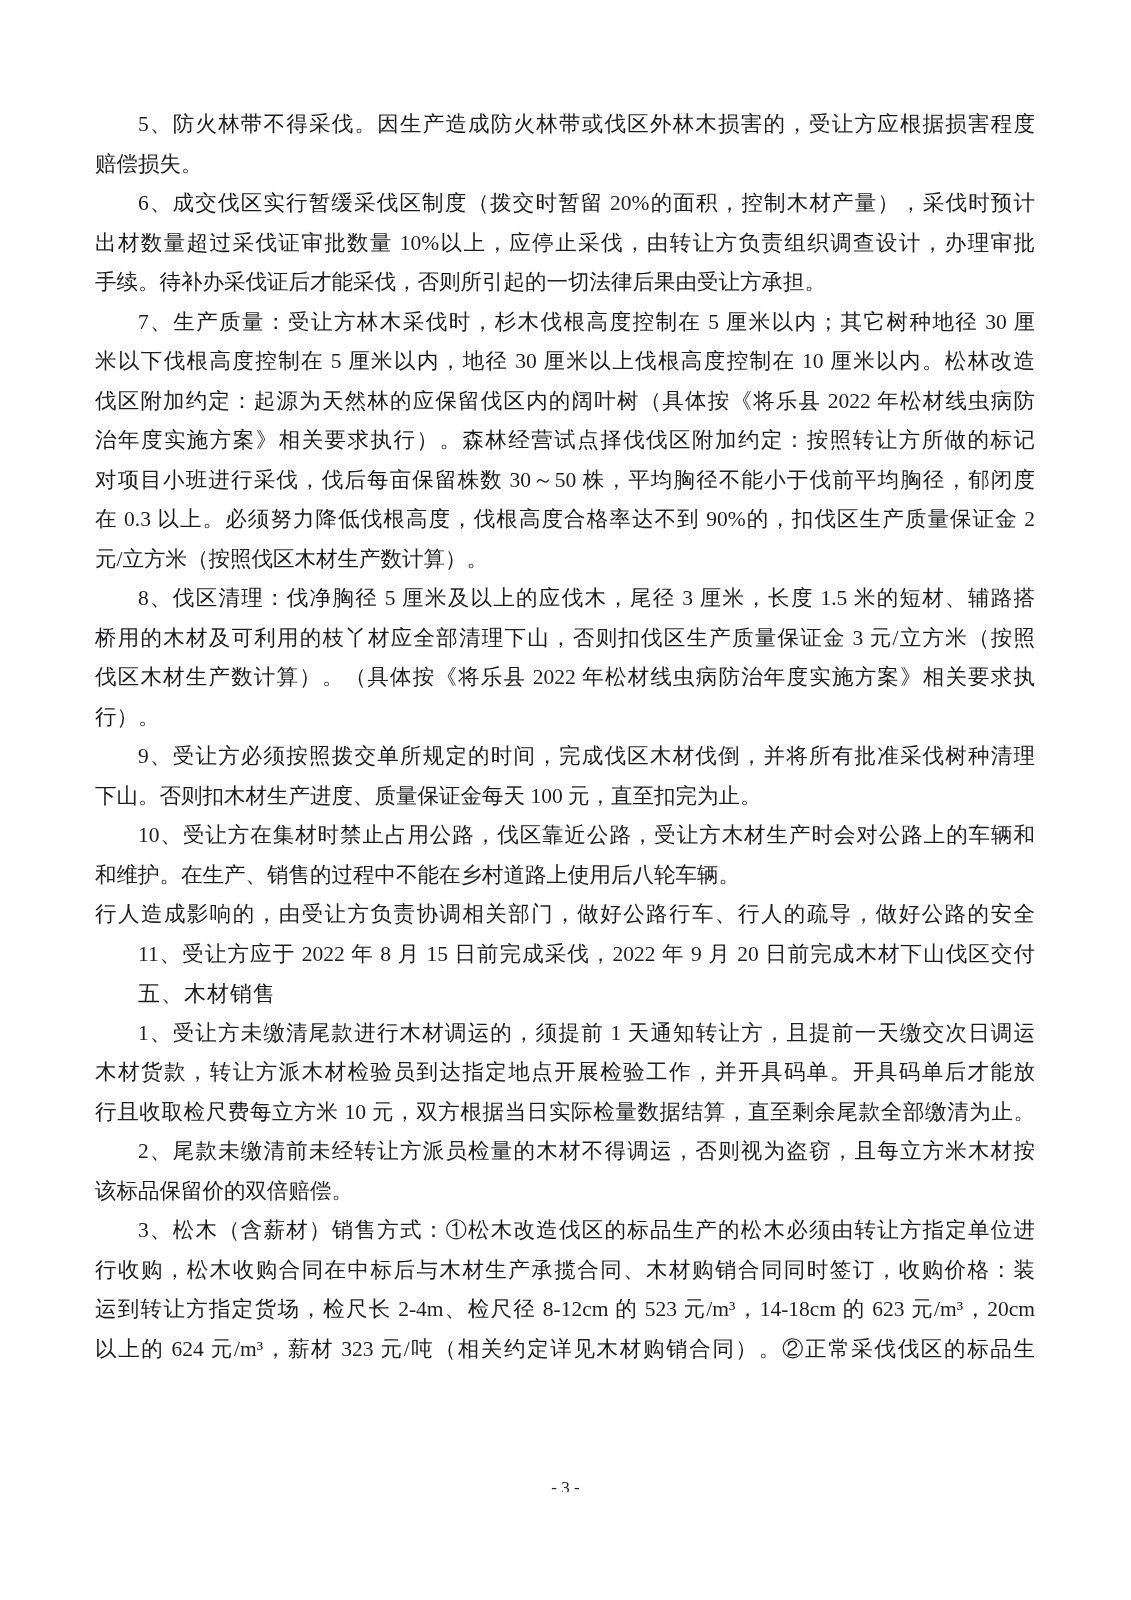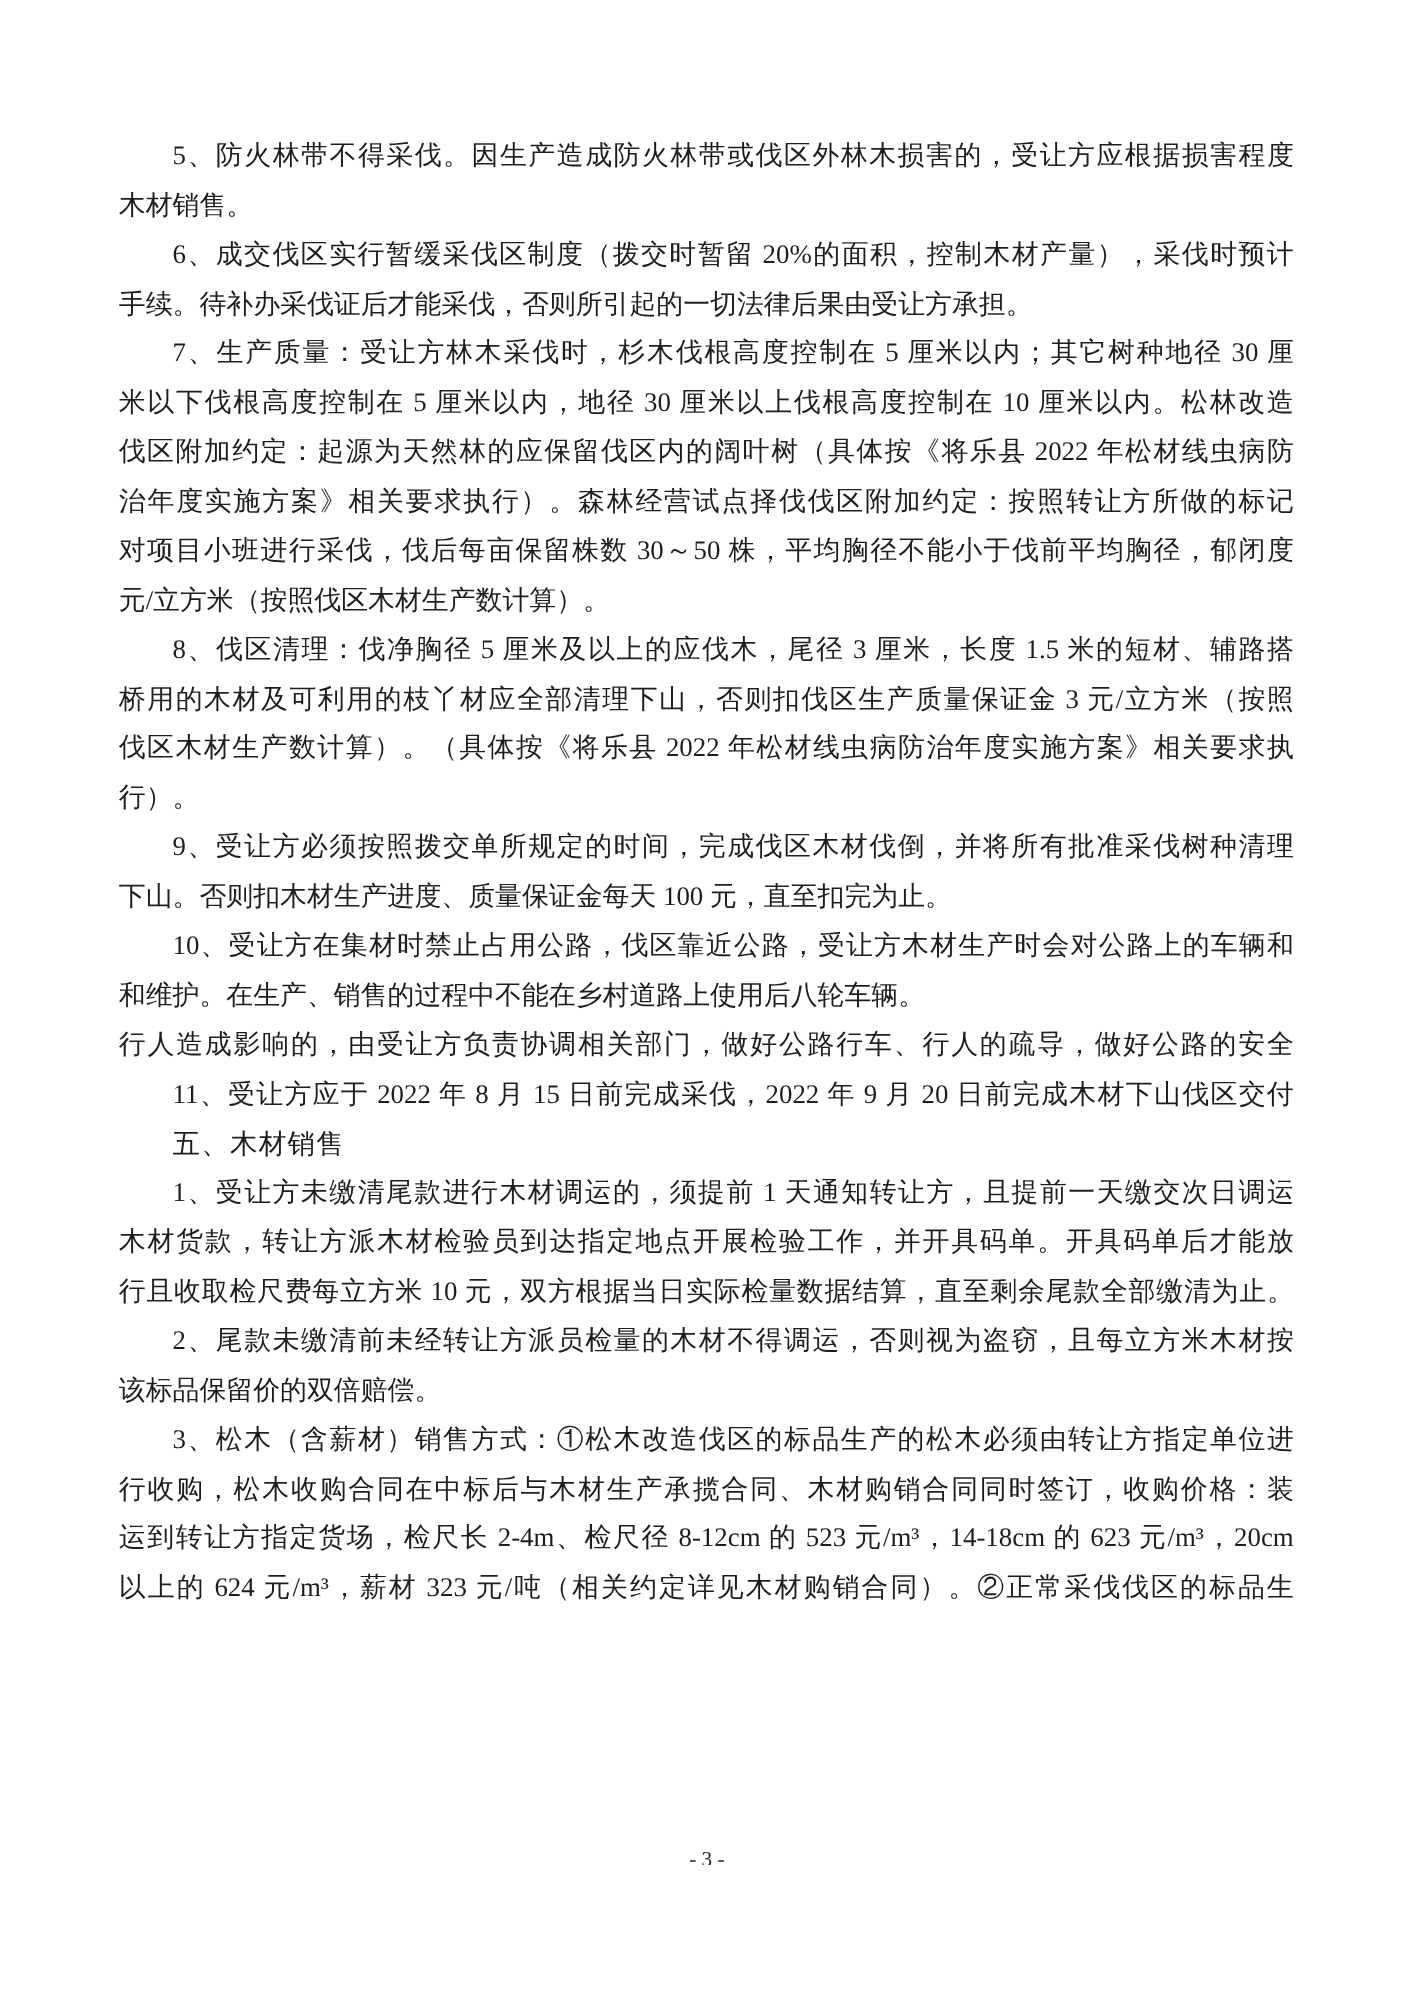--- a/index.html
+++ b/index.html
@@ -56,32 +56,34 @@
     font-family: "Liberation Serif", "DejaVu Serif", serif;
   }
 </style>
 </head>
 <body>
 
 <div class="page">
   <div class="doc">
       <div class="para">
         <div class="line ind"><span class="run">5、防火林带不得采伐。因生产造成防火林带或伐区外林木损害的，受让方应根据损害程度</span></div>
-        <div class="line end"><span class="run">木材销售。</span></div>
+        <div class="line end"><span class="run">赔偿损失。</span></div>
       </div>
       <div class="para">
         <div class="line ind"><span class="run">6、成交伐区实行暂缓采伐区制度（拨交时暂留 20%的面积，控制木材产量），采伐时预计</span></div>
+        <div class="line"><span class="run">出材数量超过采伐证审批数量 10%以上，应停止采伐，由转让方负责组织调查设计，办理审批</span></div>
         <div class="line end"><span class="run">手续。待补办采伐证后才能采伐，否则所引起的一切法律后果由受让方承担。</span></div>
       </div>
       <div class="para">
         <div class="line ind"><span class="run">7、生产质量：受让方林木采伐时，杉木伐根高度控制在 5 厘米以内；其它树种地径 30 厘</span></div>
         <div class="line"><span class="run">米以下伐根高度控制在 5 厘米以内，地径 30 厘米以上伐根高度控制在 10 厘米以内。松林改造</span></div>
         <div class="line"><span class="run">伐区附加约定：起源为天然林的应保留伐区内的阔叶树（具体按《将乐县 2022 年松材线虫病防</span></div>
         <div class="line"><span class="run">治年度实施方案》相关要求执行）。森林经营试点择伐伐区附加约定：按照转让方所做的标记</span></div>
         <div class="line"><span class="run">对项目小班进行采伐，伐后每亩保留株数 30～50 株，平均胸径不能小于伐前平均胸径，郁闭度</span></div>
+        <div class="line"><span class="run">在 0.3 以上。必须努力降低伐根高度，伐根高度合格率达不到 90%的，扣伐区生产质量保证金 2</span></div>
         <div class="line end"><span class="run">元/立方米（按照伐区木材生产数计算）。</span></div>
       </div>
       <div class="para">
         <div class="line ind"><span class="run">8、伐区清理：伐净胸径 5 厘米及以上的应伐木，尾径 3 厘米，长度 1.5 米的短材、辅路搭</span></div>
         <div class="line"><span class="run">桥用的木材及可利用的枝丫材应全部清理下山，否则扣伐区生产质量保证金 3 元/立方米（按照</span></div>
         <div class="line"><span class="run">伐区木材生产数计算）。（具体按《将乐县 2022 年松材线虫病防治年度实施方案》相关要求执</span></div>
         <div class="line end"><span class="run">行）。</span></div>
       </div>
       <div class="para">
         <div class="line ind"><span class="run">9、受让方必须按照拨交单所规定的时间，完成伐区木材伐倒，并将所有批准采伐树种清理</span></div>

